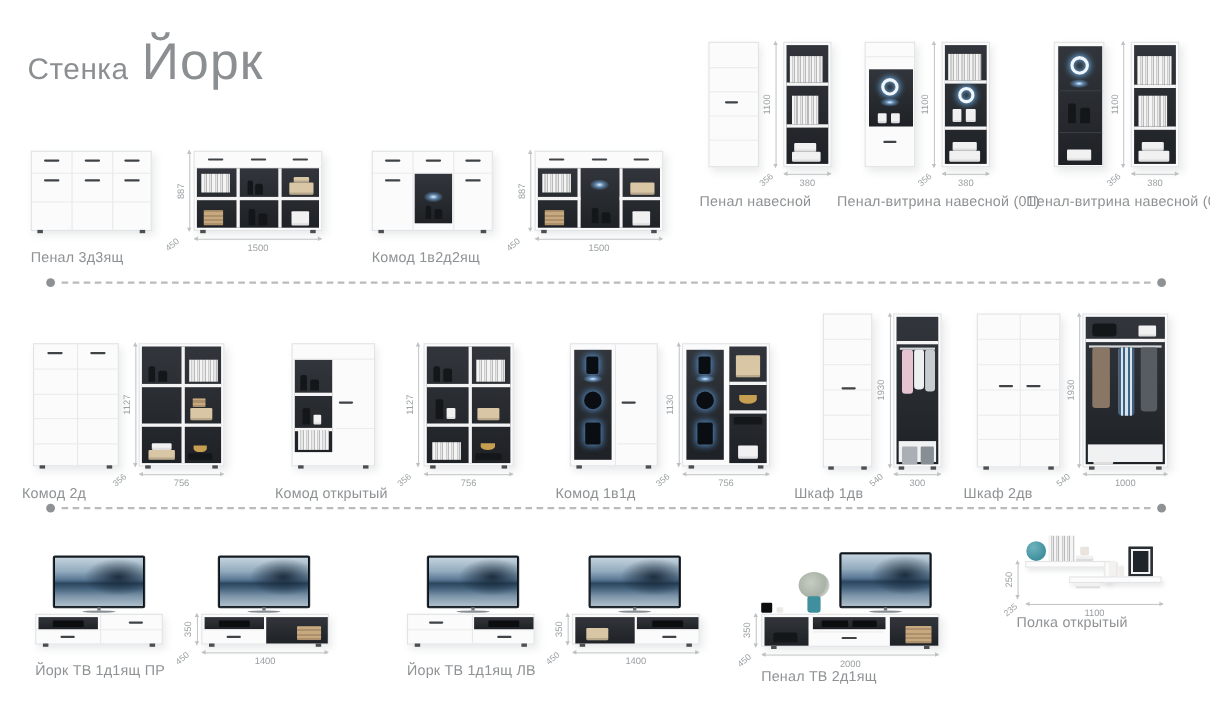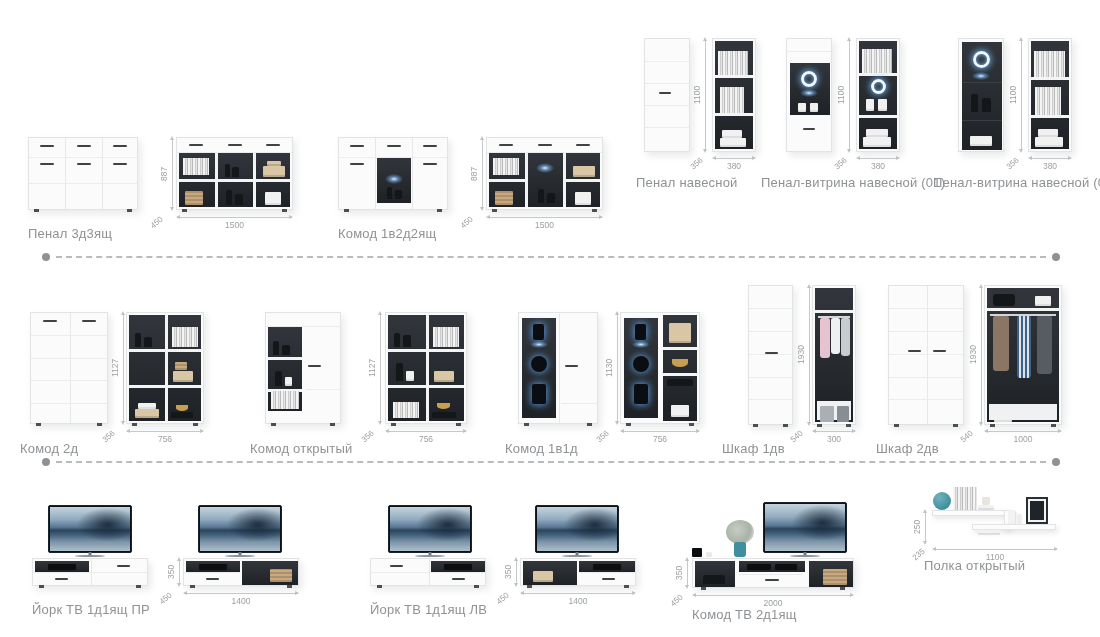--- a/index.html
+++ b/index.html
@@ -50,20 +50,24 @@
 .sep::before,.sep::after{content:"";position:absolute;top:-5px;width:8px;height:8px;border-radius:50%;background:#8f9294}
 .sep::before{left:-14px}
 .sep::after{right:-14px}
 .slab{position:absolute;background:#fcfcfd;border:1px solid #e3e4e6;box-shadow:2px 3px 5px rgba(120,126,132,.18)}
 </style>
 </head>
 <body>
 
 <div class="page">
 
+  <div class="ttl">
+    <span class="pre">Стенка</span>
+    <span class="main">Йорк</span>
+  </div>
 
   <div class="grp" style="left:28px;top:137px;width:270px;height:110px">
     <div class="furn" style="left:0;top:0;width:110px;height:73px">
       <div class="vs" style="left:36px"></div>
         <div class="vs" style="left:73px"></div>
       <div class="hs" style="top:19px"></div>
         <div class="hs" style="top:45px"></div>
       <div class="h" style="left:11px;top:7px"></div>
         <div class="h" style="left:48px;top:7px"></div>
         <div class="h" style="left:84px;top:7px"></div>
@@ -592,21 +596,21 @@
           <div class="bs" style="left:14px;top:8px;width:24px;height:16px"></div>
         </div>
       <div class="ft" style="left:8px"></div>
         <div class="ft" style="right:8px"></div>
     </div>
     <div class="dimh" style="left:16px;top:90px;width:162px">
         <i></i>
         <b>2000</b>
       </div>
     <div class="dimd" style="left:-6px;top:94px">450</div>
-    <div class="lbl" style="left:16px;top:105px;width:162px">Комод ТВ 2д1ящ</div>
+    <div class="lbl" style="left:16px;top:105px;width:162px">Пенал ТВ 2д1ящ</div>
   </div>
 
   <div class="grp" style="left:914px;top:484px;width:155px;height:95px">
     <div style="position:absolute;left:19px;top:8px;width:18px;height:18px;border-radius:50%;background:radial-gradient(circle at 35% 30%,#6fb3bd,#3f8f9e 70%)"></div>
     <div class="bk" style="left:39px;top:3px;width:24px;height:23px"></div>
     <div style="position:absolute;left:68px;top:13px;width:8px;height:8px;background:#e9e4de;border-radius:1px 1px 2px 2px"></div>
     <div class="bw" style="left:64px;top:21px;width:16px;height:5px"></div>
     <div class="slab" style="left:18px;top:26px;width:80px;height:6px"></div>
     <div class="slab" style="left:90px;top:26px;width:6px;height:19px"></div>
     <div style="position:absolute;left:94px;top:26px;width:7px;height:14px;background:#f3f2f0;border-radius:2px 2px 1px 1px;box-shadow:1px 1px 2px rgba(0,0,0,.12)"></div>

